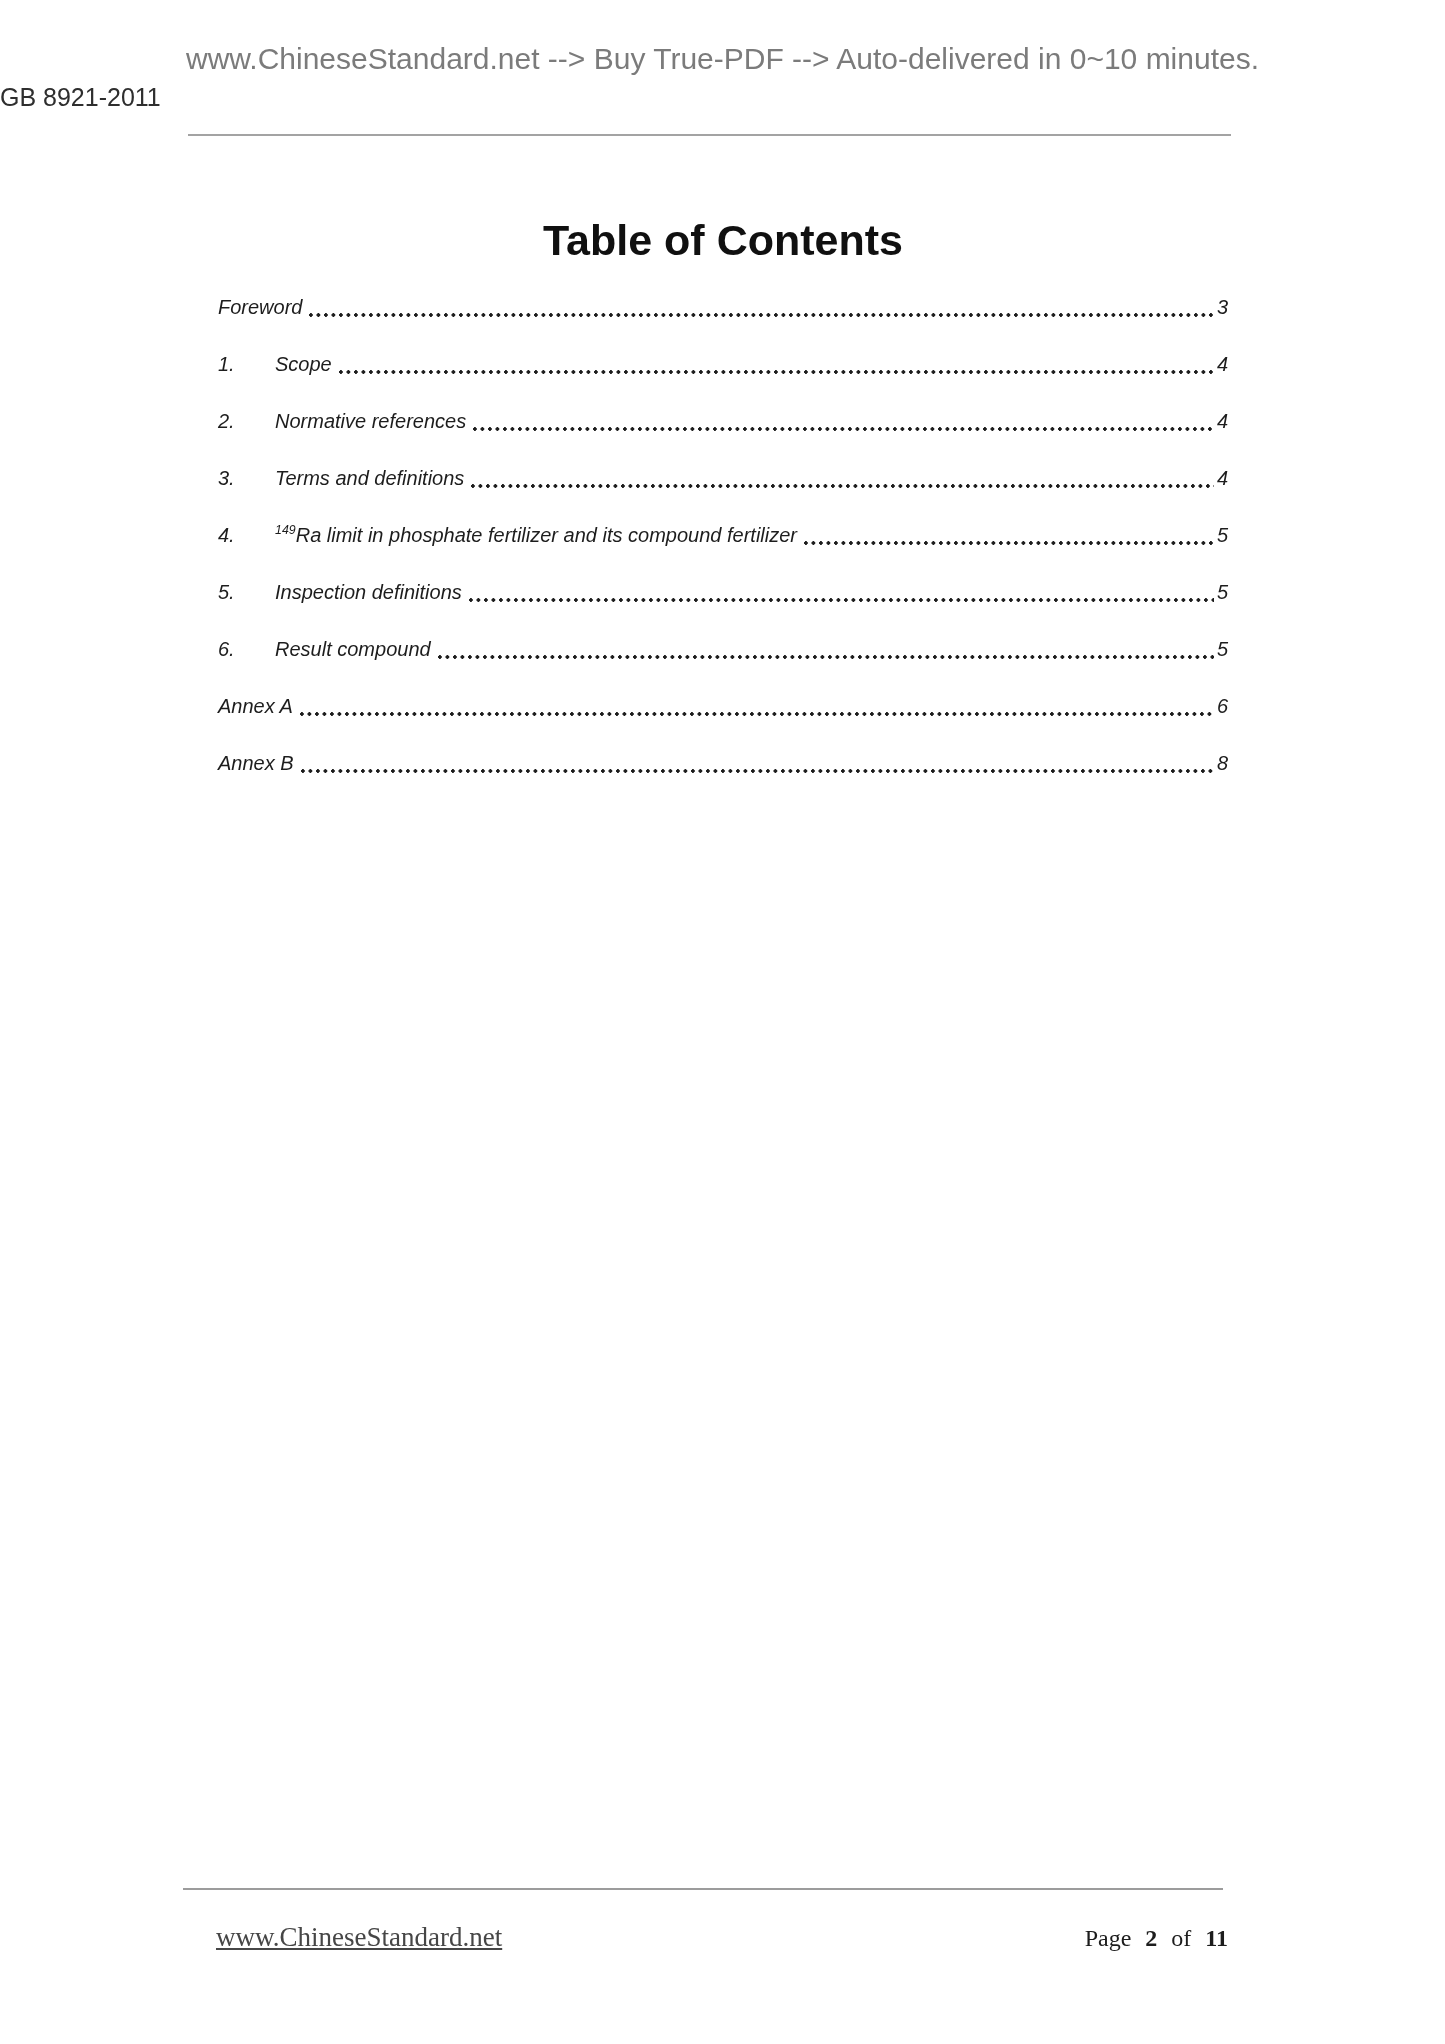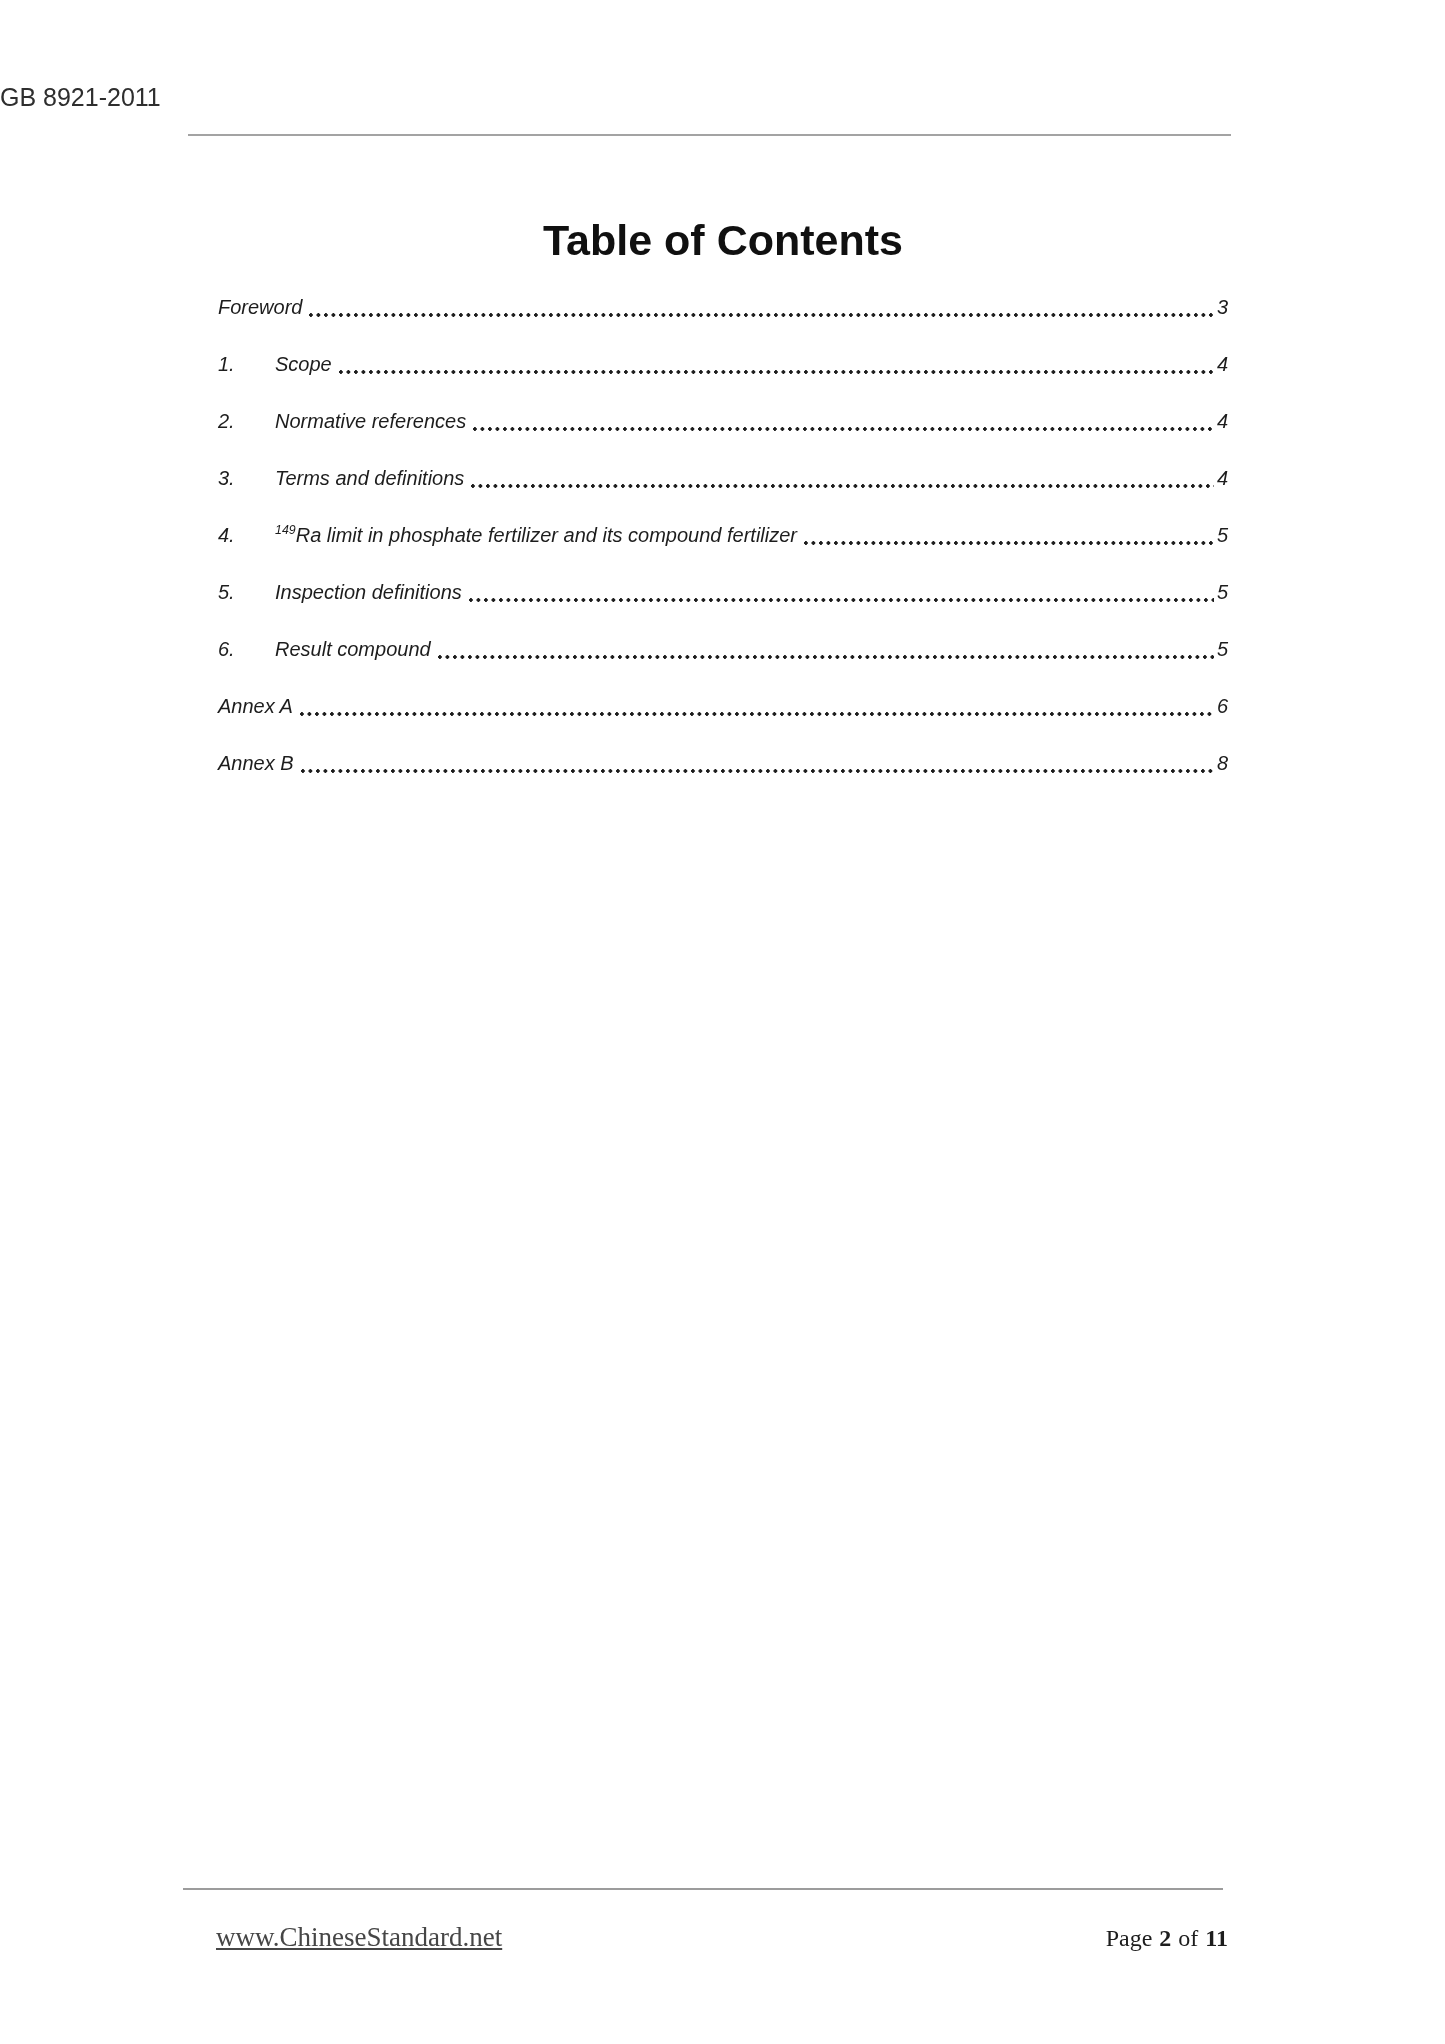--- a/index.html
+++ b/index.html
@@ -120,29 +120,30 @@
     font-size: 27px;
     color: var(--footer-link);
     text-decoration: underline;
     cursor: pointer;
     margin-top: 14px;
   }
   .page-indicator {
     font-size: 24px;
     color: var(--text-black);
     display: flex;
-    gap: 7px;
+    gap: 14px;
   }
   .page-indicator .num { font-weight: bold; }
 </style>
 </head>
 <body>
 
 <div class="page">
 
+  <div class="promo-line">www.ChineseStandard.net --&gt; Buy True-PDF --&gt; Auto-delivered in 0~10 minutes.</div>
 
   <div class="doc-code">GB 8921-2011</div>
 
   <div class="header-rule"></div>
 
   <h1 class="toc-title">Table of Contents</h1>
 
   <div class="toc-list">
     <div class="toc-row">
 

